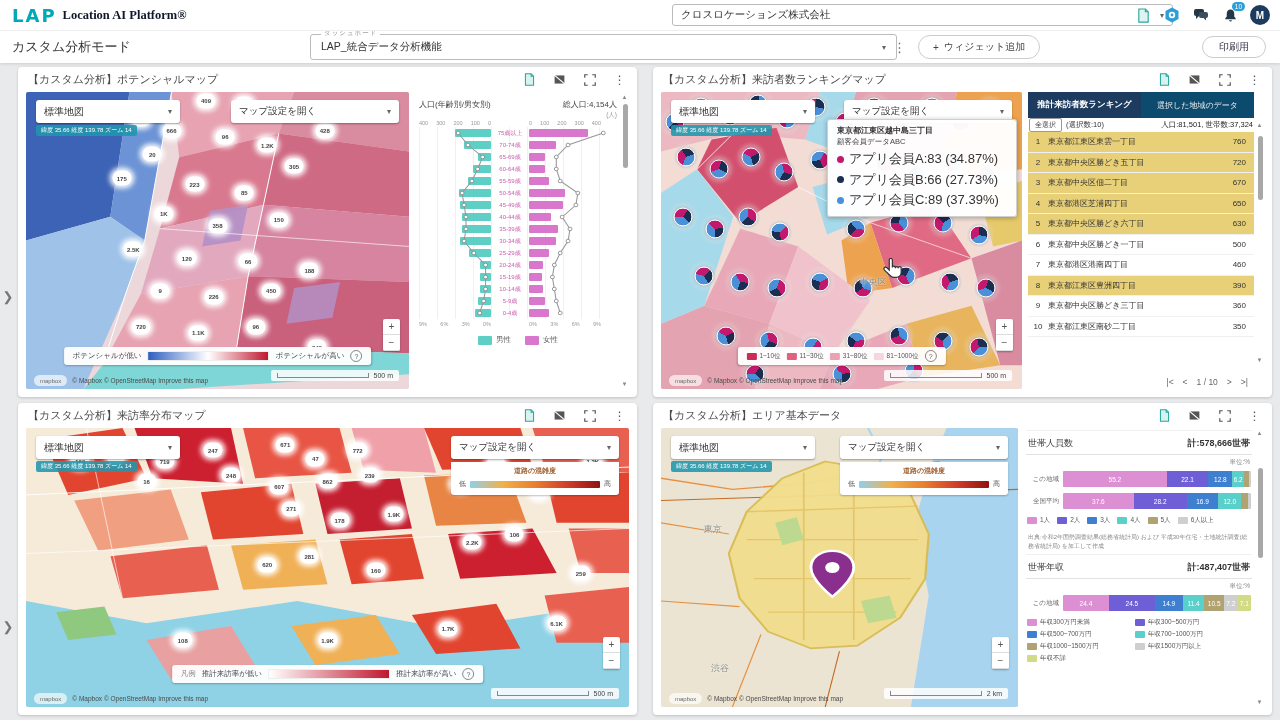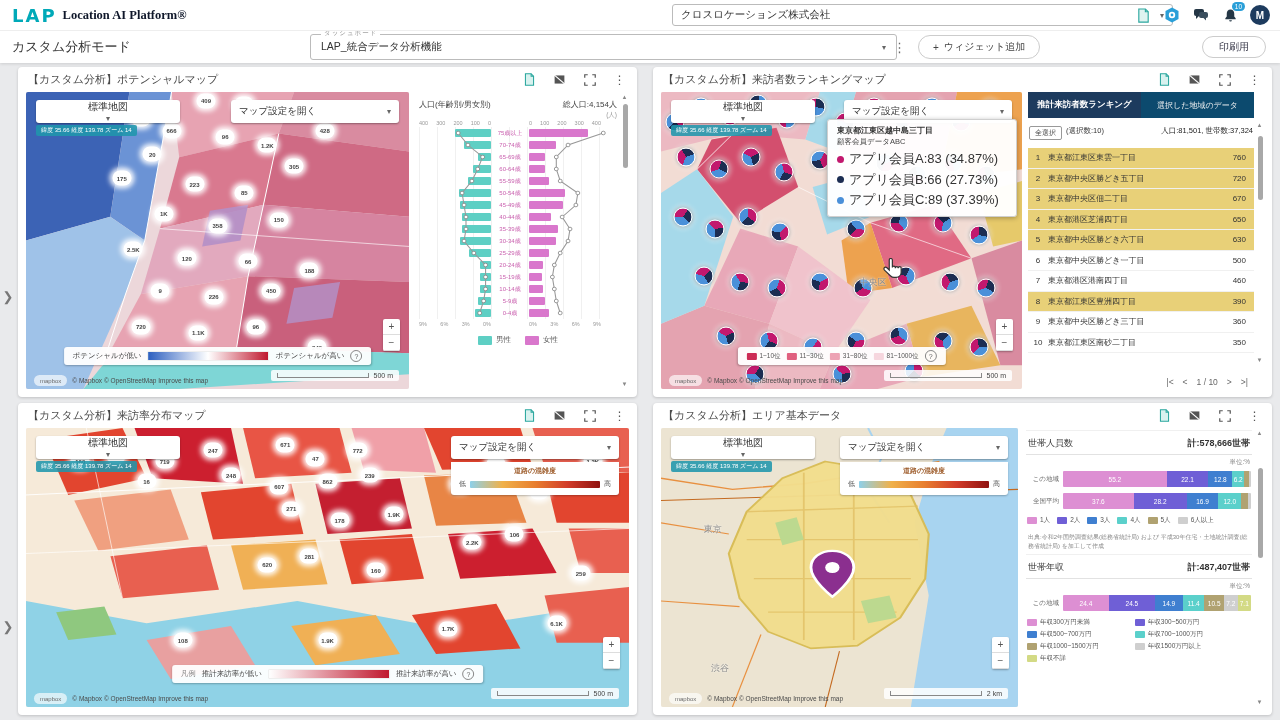--- a/index.html
+++ b/index.html
@@ -28,21 +28,21 @@
   #chev1{top:218px;} #chev2{top:548px;}
   .card{background:#fff;border-radius:4px;box-shadow:0 1px 3px rgba(0,0,0,.18);display:flex;flex-direction:column;overflow:hidden;}
   .chead{height:25px;display:flex;align-items:center;padding:0 10px;}
   .ctitle{flex:1;font-size:11px;color:#4a4a4a;}
   .cicons{display:flex;gap:15px;align-items:center;}
   .cicon{width:15px;height:15px;display:flex;align-items:center;justify-content:center;cursor:pointer;color:#555;font-size:12px;}
   .cbody{flex:1;display:flex;position:relative;padding:0 8px 8px 8px;gap:6px;}
   
   .map{position:relative;flex:1;overflow:hidden;border-radius:2px;background:#eee;}
   .map svg.base{position:absolute;inset:0;width:100%;height:100%;}
-  .map-style{position:absolute;top:8px;left:10px;width:128px;height:23px;background:#fff;border-radius:3px;box-shadow:0 1px 2px rgba(0,0,0,.35);display:flex;align-items:center;justify-content:space-between;padding:0 8px;font-size:10px;cursor:pointer;z-index:2;flex-direction:column;}
+  .map-style{position:absolute;top:8px;left:10px;width:128px;height:23px;background:#fff;border-radius:3px;box-shadow:0 1px 2px rgba(0,0,0,.35);display:flex;align-items:center;justify-content:space-between;padding:0 8px;font-size:10px;cursor:pointer;z-index:2;}
   .map-coords{position:absolute;top:33px;left:10px;background:rgba(32,150,172,.88);color:#fff;font-size:6px;padding:1px 5px;border-radius:2px;z-index:2;white-space:nowrap;}
   .map-settings{position:absolute;top:8px;right:10px;width:152px;height:23px;background:#fff;border-radius:3px;box-shadow:0 1px 2px rgba(0,0,0,.35);display:flex;align-items:center;justify-content:space-between;padding:0 8px;font-size:9.5px;cursor:pointer;z-index:2;}
   .congestion{position:absolute;top:34px;right:10px;width:152px;background:#fff;border-radius:0 0 3px 3px;box-shadow:0 1px 2px rgba(0,0,0,.25);padding:4px 8px 6px;z-index:2;}
   .congestion .ct{font-size:7px;color:#a06030;text-align:center;font-weight:bold;margin-bottom:3px;}
   .cong-row{display:flex;align-items:center;gap:4px;font-size:7px;color:#555;}
   .cong-bar{flex:1;height:7px;border-radius:1px;}
   .legend-pill{position:absolute;bottom:24px;left:50%;transform:translateX(-50%);background:rgba(255,255,255,.95);border-radius:3px;box-shadow:0 1px 2px rgba(0,0,0,.25);display:flex;align-items:center;gap:6px;padding:3px 9px;font-size:7.5px;color:#444;z-index:2;white-space:nowrap;}
   .grad-bar{width:120px;height:8px;border-radius:1px;border:1px solid #eee;}
   .info-dot{width:10px;height:10px;border-radius:50%;border:1px solid #888;color:#666;font-size:7px;display:flex;align-items:center;justify-content:center;cursor:pointer;}
   .scalebar{position:absolute;bottom:8px;right:10px;background:rgba(255,255,255,.85);border-radius:2px;display:flex;align-items:center;gap:5px;padding:2px 6px;font-size:7px;color:#444;z-index:2;}
@@ -90,21 +90,21 @@
   .pyr-pct .mid{width:38px;}
   .pyr-legend{display:flex;justify-content:center;gap:14px;margin-top:8px;font-size:7.5px;color:#555;}
   .lg-it{display:flex;align-items:center;gap:4px;}
   .lg-chip{width:14px;height:9px;border-radius:1px;}
   
   .rank-panel{width:226px;padding:0 10px 0 0;display:flex;flex-direction:column;}
   .tabs{display:flex;height:26px;flex:0 0 auto;}
   .tab{flex:1;display:flex;align-items:center;justify-content:center;text-align:center;font-size:8px;cursor:pointer;}
   .tab.active{background:#1d3b5e;color:#fff;font-weight:bold;font-size:8.5px;}
   .tab.inactive{background:#0c4a6e;color:#f5f5f5;}
-  .rinfo{display:flex;align-items:flex-start;gap:4px;font-size:7.5px;color:#333;padding:8px 1px;}
+  .rinfo{display:flex;align-items:center;gap:4px;font-size:7.5px;color:#333;padding:0 1px;}
   .btn-sel{border:1px solid #999;border-radius:2px;font-size:7px;padding:1px 5px;background:#fff;cursor:pointer;color:#444;}
   .rstats{margin-left:auto;font-size:7.5px;color:#222;}
   .rhead{display:flex;background:#1d3b5e;color:#fff;height:22px;align-items:center;font-size:7.5px;font-weight:bold;flex:0 0 auto;}
   .rhead .h1{flex:1;text-align:center;}
   .rhead .h2{width:50px;text-align:left;padding-right:4px;}
   #rank-rows{flex:1;}
   .rrow{display:flex;align-items:center;height:19.5px;font-size:8px;color:#333;background:#fff;border-bottom:1px solid #f0f0f0;cursor:pointer;}
   .rrow.sel{background:#e8d078;}
   .rk{width:20px;text-align:center;}
   .ar{flex:1;white-space:nowrap;overflow:hidden;}

